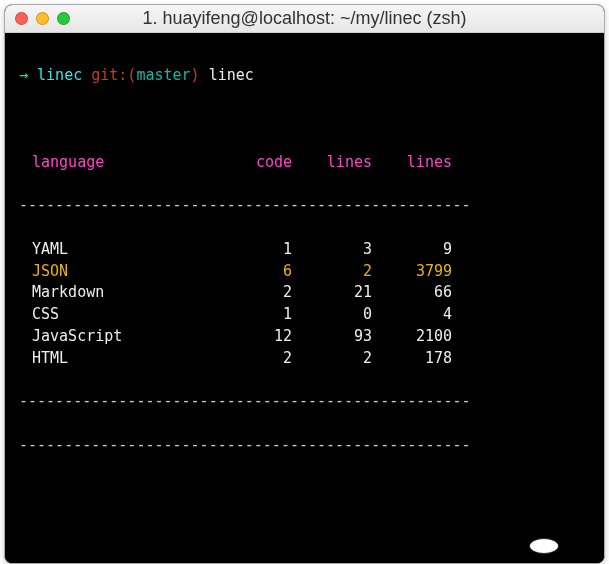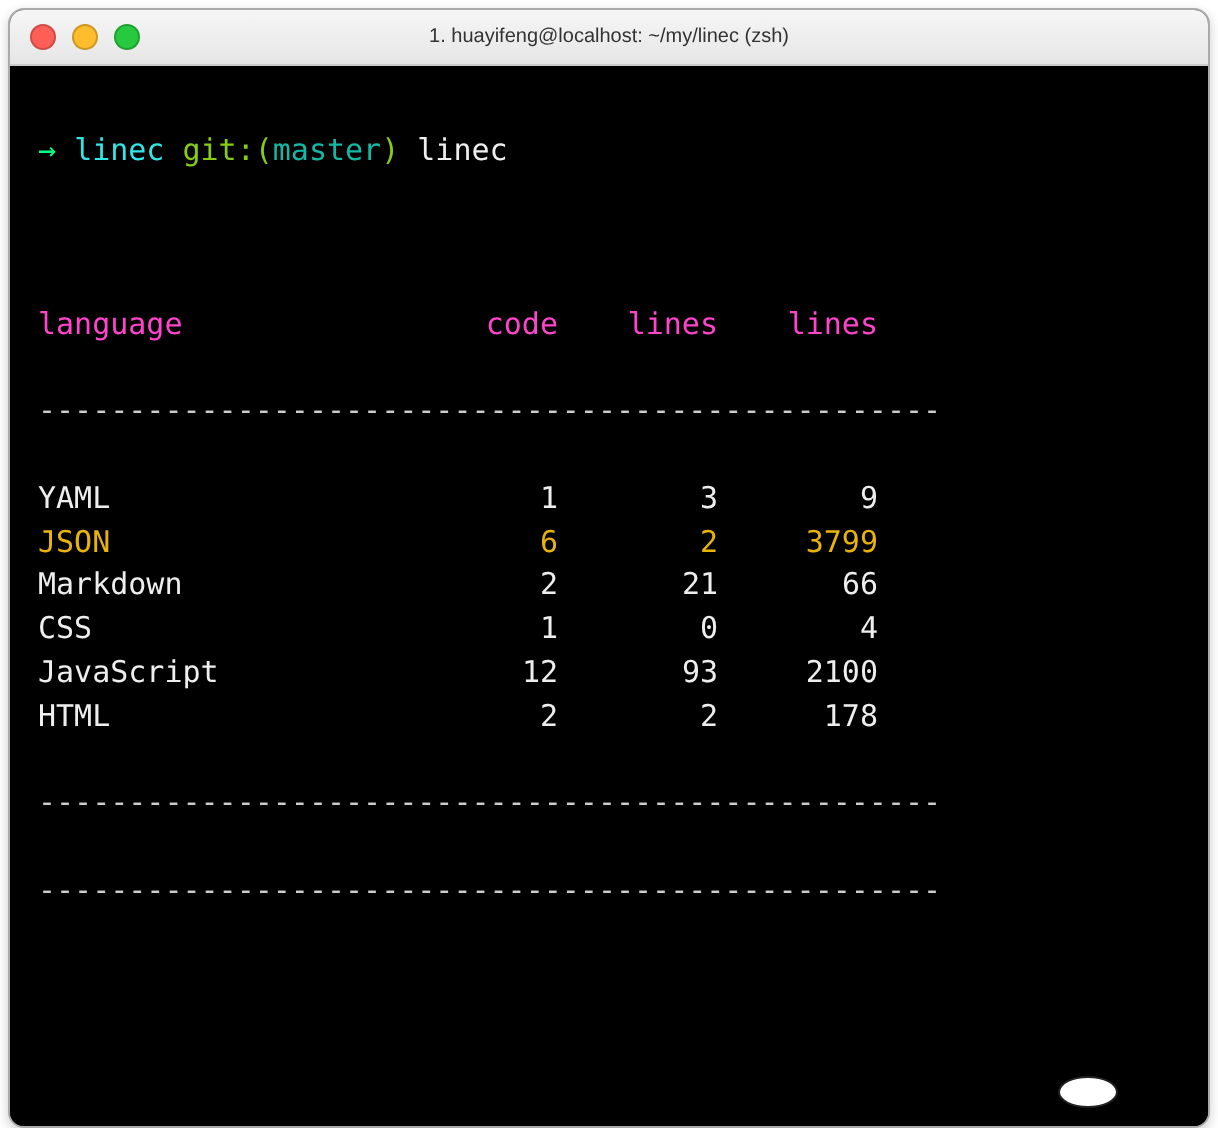--- a/index.html
+++ b/index.html
@@ -30,44 +30,44 @@
     .traffic-lights { display: flex; gap: 8px; }
     .light { width: 13px; height: 13px; border-radius: 50%; border: 0.5px solid rgba(0,0,0,0.2); }
     .light.red { background: #ff5f56; }
     .light.yellow { background: #ffbd2e; }
     .light.green { background: #27c93f; }
     .title {
       position: absolute;
       left: 0; right: 0;
       text-align: center;
       font-family: -apple-system, "Helvetica Neue", Arial, sans-serif;
-      font-size: 10px;
+      font-size: 18px;
       color: #333;
       font-weight: 500;
       pointer-events: none;
     }
     .terminal {
       background: #000;
       color: #eee;
       padding: 10px 14px 20px 14px;
       font-size: 15px;
       line-height: 1.45;
       min-height: 480px;
       white-space: pre;
     }
     .arrow { color: #00ff7f; }
     .cyan { color: #33e6e6; }
-    .blue { color: #84cc16; }
+    .blue { color: #c2410c; }
     .red { color: #14b8a6; }
     .white { color: #eee; }
     .magenta { color: #ff44cc; }
     .yellow { color: #eab308; }
     .grey { color: #ccc; }
     .row { display: block; }
-    .col-lang { display: inline-block; width: 180px; }
+    .col-lang { display: inline-block; width: 180px; margin-left: 13px; }
     .col-num { display: inline-block; width: 80px; text-align: right; }
     .watermark {
       position: absolute;
       right: 10px; bottom: 10px;
       display: flex; align-items: center; gap: 4px;
       font-family: Arial, sans-serif; font-size: 12px; font-weight: bold;
       color: #000;
     }
     .watermark .oval { width: 30px; height: 16px; background:#fff; border-radius: 50%; border:1px solid #222;}
   </style>

